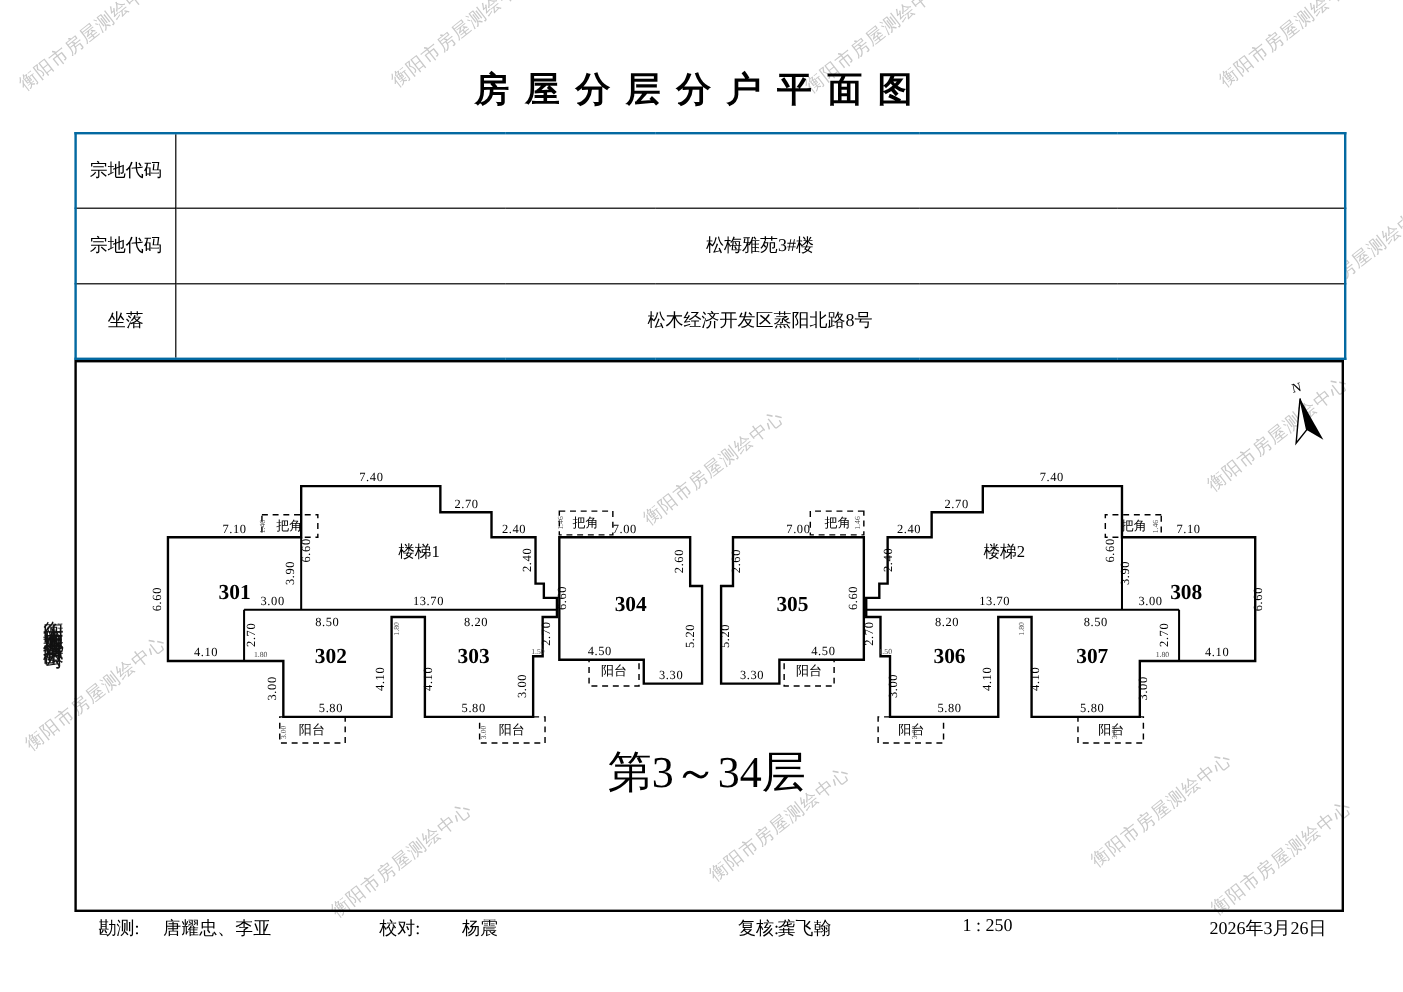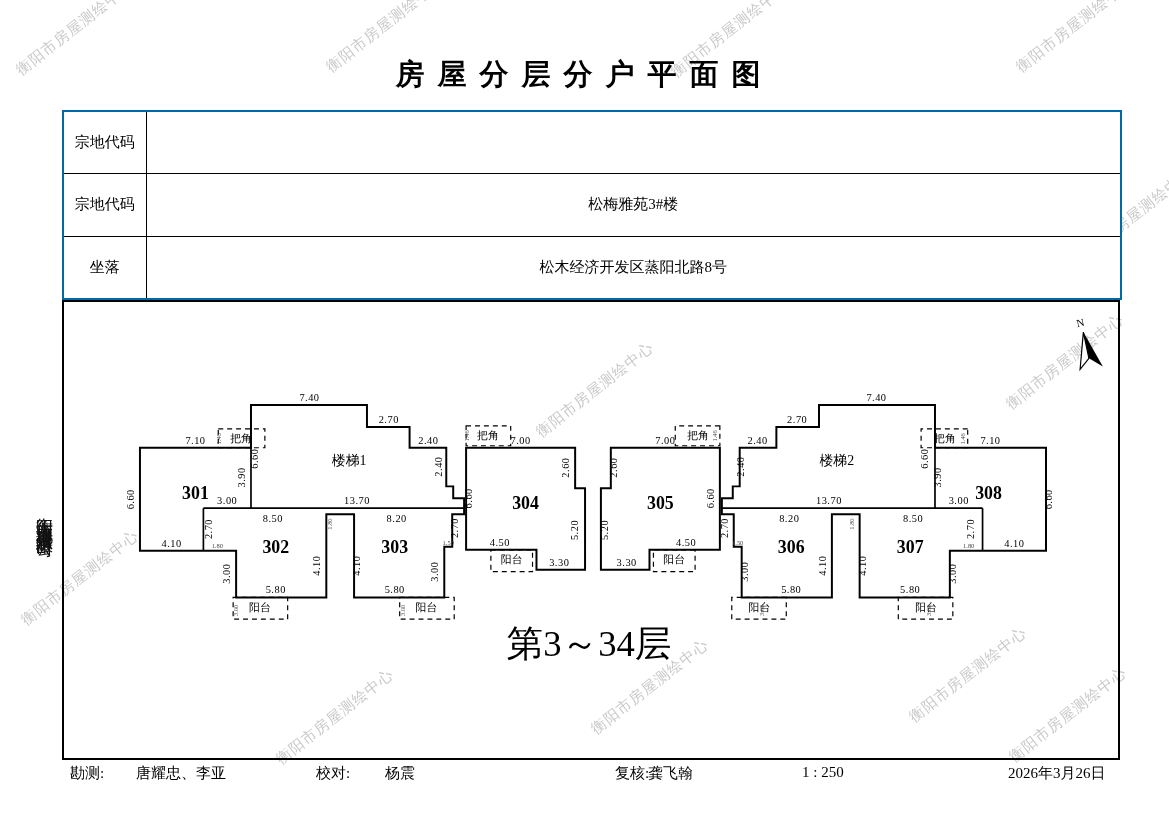--- a/index.html
+++ b/index.html
@@ -202,21 +202,21 @@
       <text id="caption" x="527" y="357">第3～34层</text>
 
       <g transform="translate(1013,12) rotate(-12 16 34)">
         <text class="north-n" x="15" y="12">N</text>
         <path d="M16,18 L5,54 L16,45 Z" fill="#fff" stroke="#000" stroke-width="1.2"></path>
         <path d="M16,18 L28,56 L16,45 Z" fill="#000"></path>
       </g>
     </svg>
   </div>
 
-  <span class="foot" style="left:70px">勘测:</span>
+  <span class="foot" style="left:82px">勘测:</span>
   <span class="foot" style="left:136px">唐耀忠、李亚</span>
   <span class="foot" style="left:316px">校对:</span>
   <span class="foot" style="left:385px">杨震</span>
   <span class="foot" style="left:615px">复核:</span>
   <span class="foot" style="left:648px">龚飞翰</span>
   <span class="foot" style="left:802px">1 : 250</span>
   <span class="foot" style="left:1008px">2026年3月26日</span>
 </div>
 
 </body></html>

